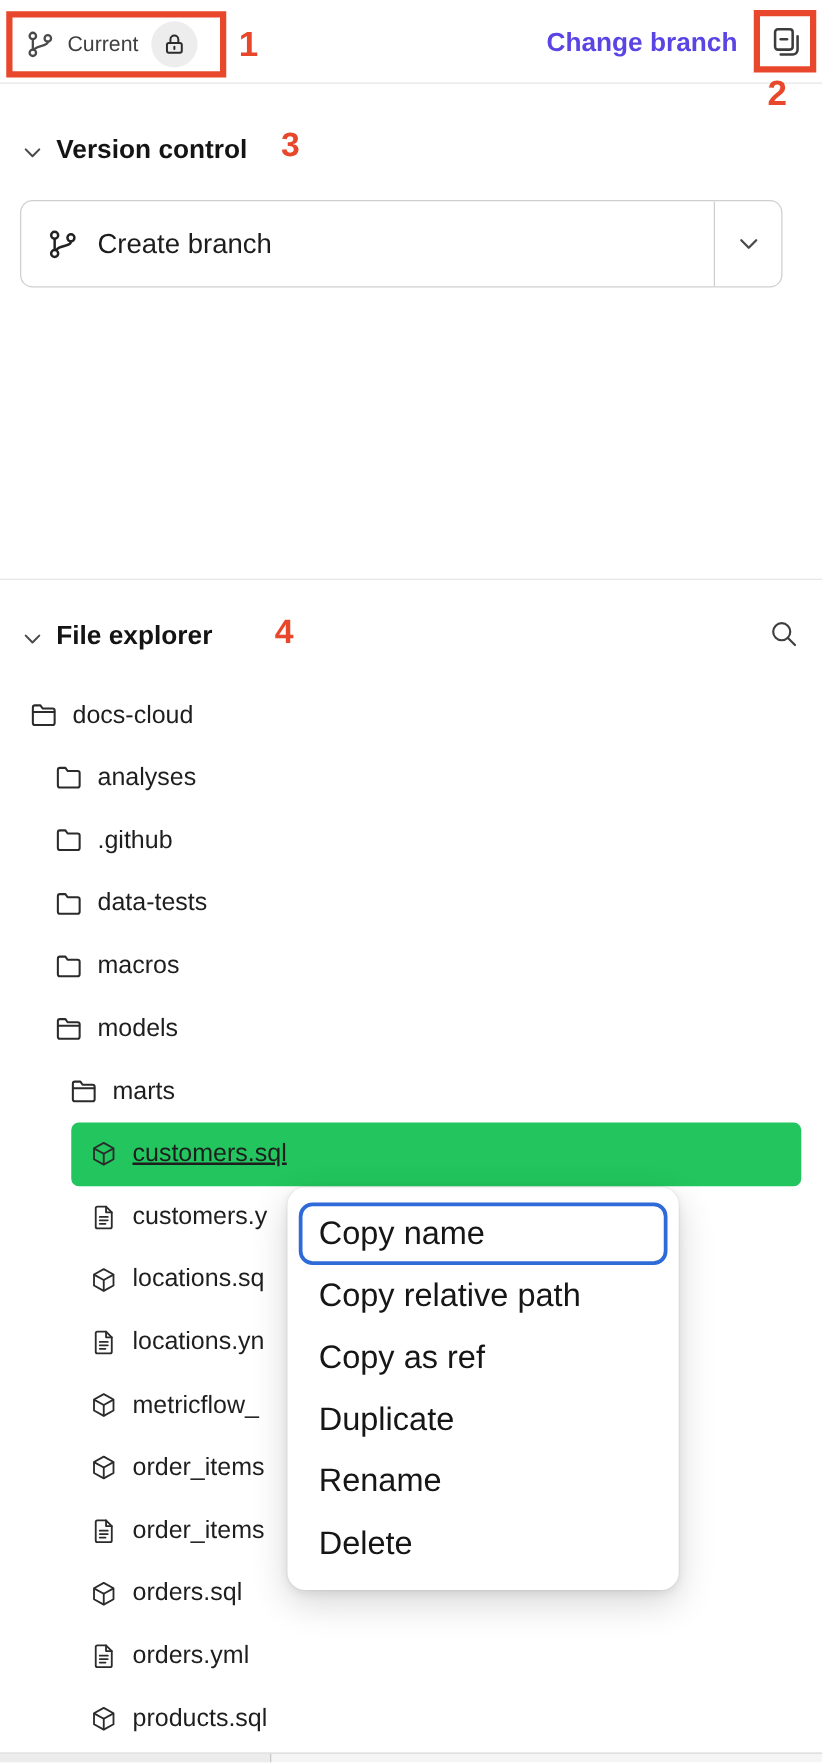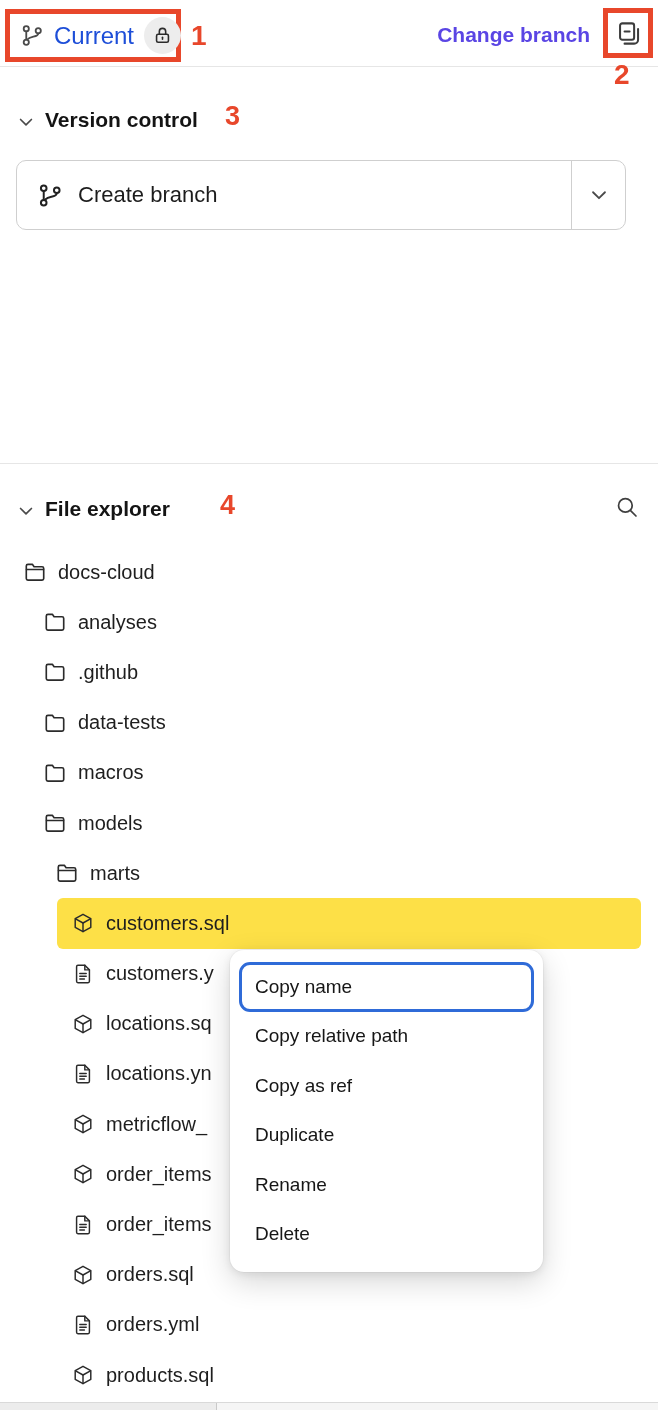--- a/index.html
+++ b/index.html
@@ -11,21 +11,21 @@
   }
   svg { display:block; }
 
   
   .top-header { position:absolute; top:0; left:0; right:0; height:67px;
     border-bottom:1px solid #e6e6e6; background:#fff; }
   .ann-box { border:5px solid #e8472b; }
   .current-box { position:absolute; left:5px; top:9px; width:176px; height:53px;
     display:flex; align-items:center; padding-left:11px; gap:10px; }
   .git-icon { width:23px; height:23px; color:#4a4a4a; flex:0 0 auto; }
-  .current-label { font-size:24px; color:#1d4ed8; }
+  .current-label { font-size:17px; color:#404040; }
   .lock-chip { width:37px; height:37px; border-radius:50%; background:#ededed;
     display:flex; align-items:center; justify-content:center; flex:0 0 auto; }
   .lock-chip svg { width:19px; height:19px; color:#2c2c2c; }
   .ann-num { position:absolute; color:#e8472b; font-weight:bold; font-size:28px; z-index:5; }
   .ann-1 { left:191px; top:20px; }
   .ann-2 { left:614px; top:59px; }
   .change-branch { position:absolute; right:68px; top:23px; font-size:21px;
     font-weight:600; color:#5a45e4; cursor:pointer; white-space:nowrap;margin-left:44px; }
   .copy-box { position:absolute; left:603px; top:8px; width:50px; height:50px;
     display:flex; align-items:center; justify-content:center; }
@@ -62,31 +62,31 @@
 
   
   .tree { position:absolute; top:547px; left:0; right:0; }
   .tree-row { height:50.2px; display:flex; align-items:center; gap:12px;
     font-size:20px; color:#1e1e1e; cursor:pointer; }
   .tree-row.lvl-0 { padding-left:24px; }
   .tree-row.lvl-1 { padding-left:44px; }
   .tree-row.lvl-2 { padding-left:56px; }
   .tree-row.lvl-3 { padding-left:72px; }
   .tree-row.selected { margin:0 17px 0 57px; padding-left:15px;
-    background:#fde047; border-radius:6px; }
+    background:#22c55e; border-radius:6px;text-decoration:underline; }
   .tree-icon { width:22px; height:22px; flex:0 0 auto; color:#2b2b2b; }
   .tree-icon svg { width:22px; height:22px; }
   .tree-label { white-space:nowrap; }
 
   
   .context-menu { position:absolute; left:230px; top:950px; width:313px; height:322px;
     background:#fff; border-radius:14px; padding:12px 9px; z-index:10;
     box-shadow:0 10px 30px rgba(0,0,0,.16), 0 2px 8px rgba(0,0,0,.08), 0 0 0 1px rgba(0,0,0,.03); }
   .menu-item { height:49.5px; display:flex; align-items:center; padding-left:13px;
-    font-size:19px; color:#161616; border:3px solid transparent; border-radius:11px;
+    font-size:26px; color:#161616; border:3px solid transparent; border-radius:11px;
     cursor:pointer; }
   .menu-item.focused { border-color:#2f6bd8; }
 
   
   .bottom-strip { position:absolute; top:1402px; left:0; right:0; height:8px;
     border-top:1px solid #d9d9d9; background:#f5f5f5; }
   .bottom-strip .left-seg { position:absolute; left:0; top:0; width:217px; height:8px;
     background:#ececec; border-right:1.5px solid #c9c9c9; }
 </style>
 </head>

